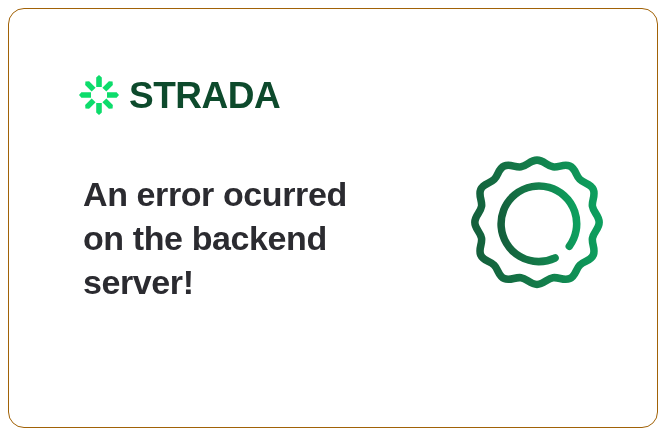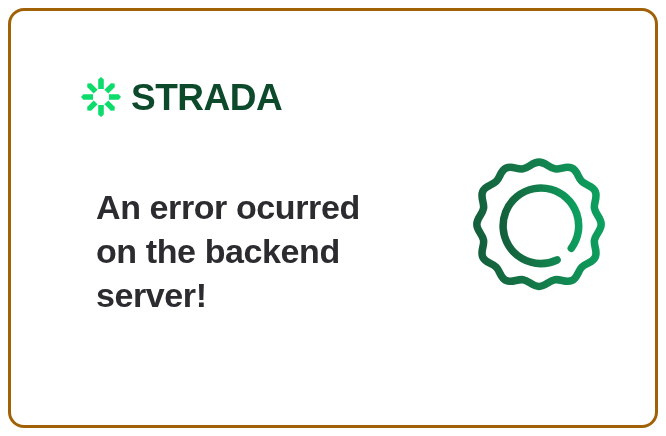--- a/index.html
+++ b/index.html
@@ -23,21 +23,21 @@
 
   
   .card {
     position: absolute;
     left: 8px;
     top: 8px;
     width: 650px;
     height: 420px;
     box-sizing: border-box;
     background: #ffffff;
-    border: 3px solid #a16207;
+    border: 1px solid #a16207;
     border-radius: 16px;
   }
 
   
   .brand {
     position: absolute;
     left: 70px;
     top: 66px;
     display: flex;
     align-items: center;
@@ -64,21 +64,21 @@
     position: absolute;
     left: 74px;
     top: 163px;
     width: 300px;
     font-family: "Liberation Sans", sans-serif;
     font-size: 34px;
     font-weight: bold;
     line-height: 1.3;
     letter-spacing: -0.4px;
     color: #2b2b30;
-    margin: 11px;
+    margin: 0;
   }
 
   
   .gear {
     position: absolute;
     left: 444px;
     top: 136px;
     width: 168px;
     height: 168px;
     display: block;

